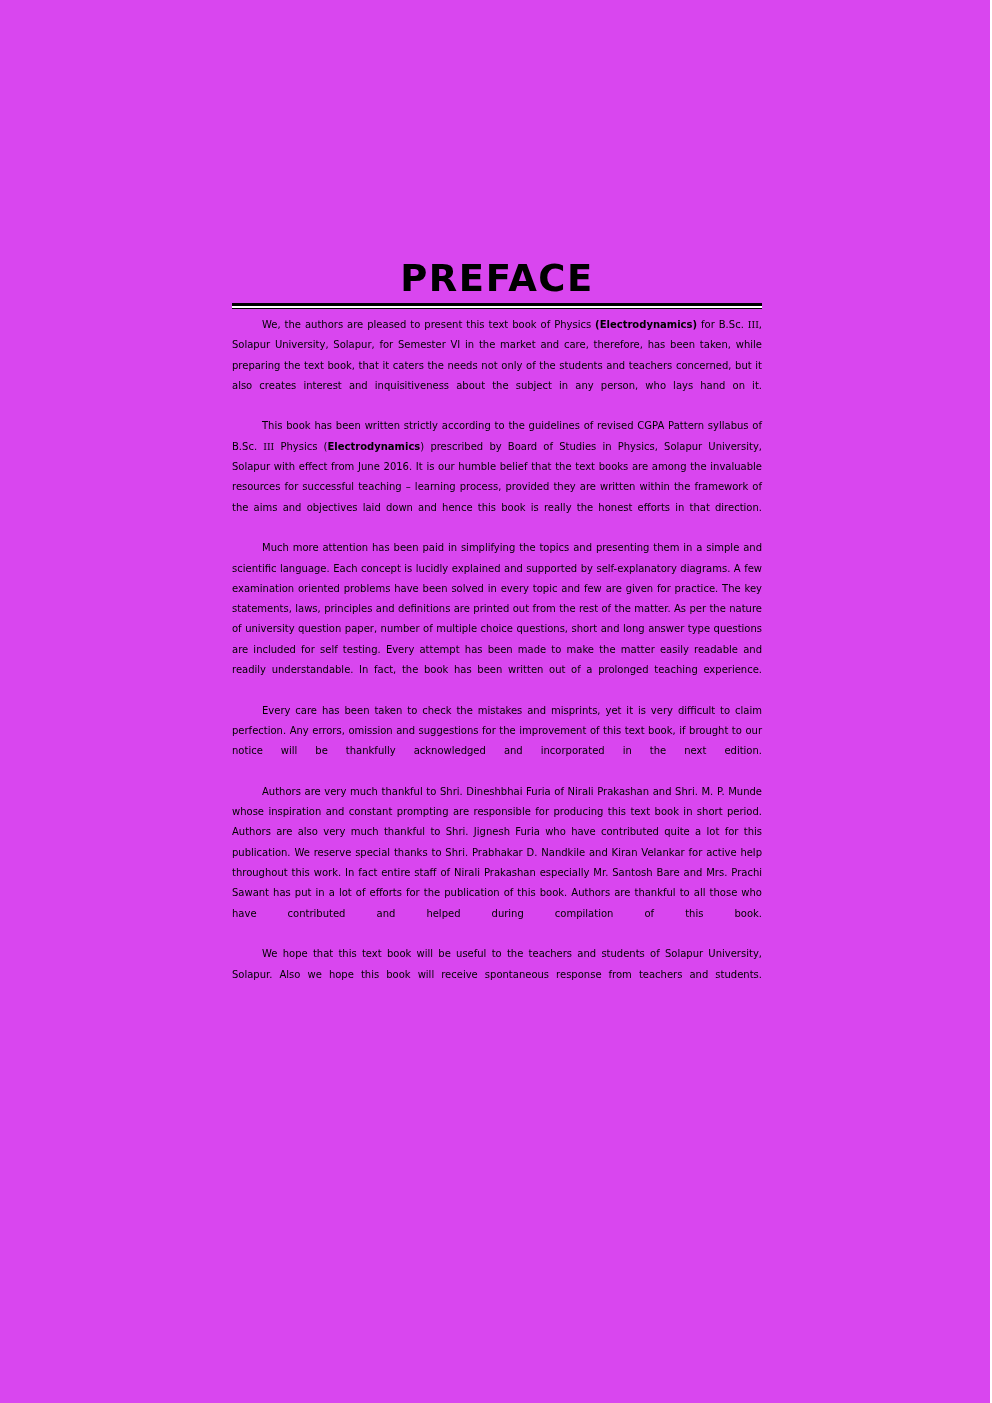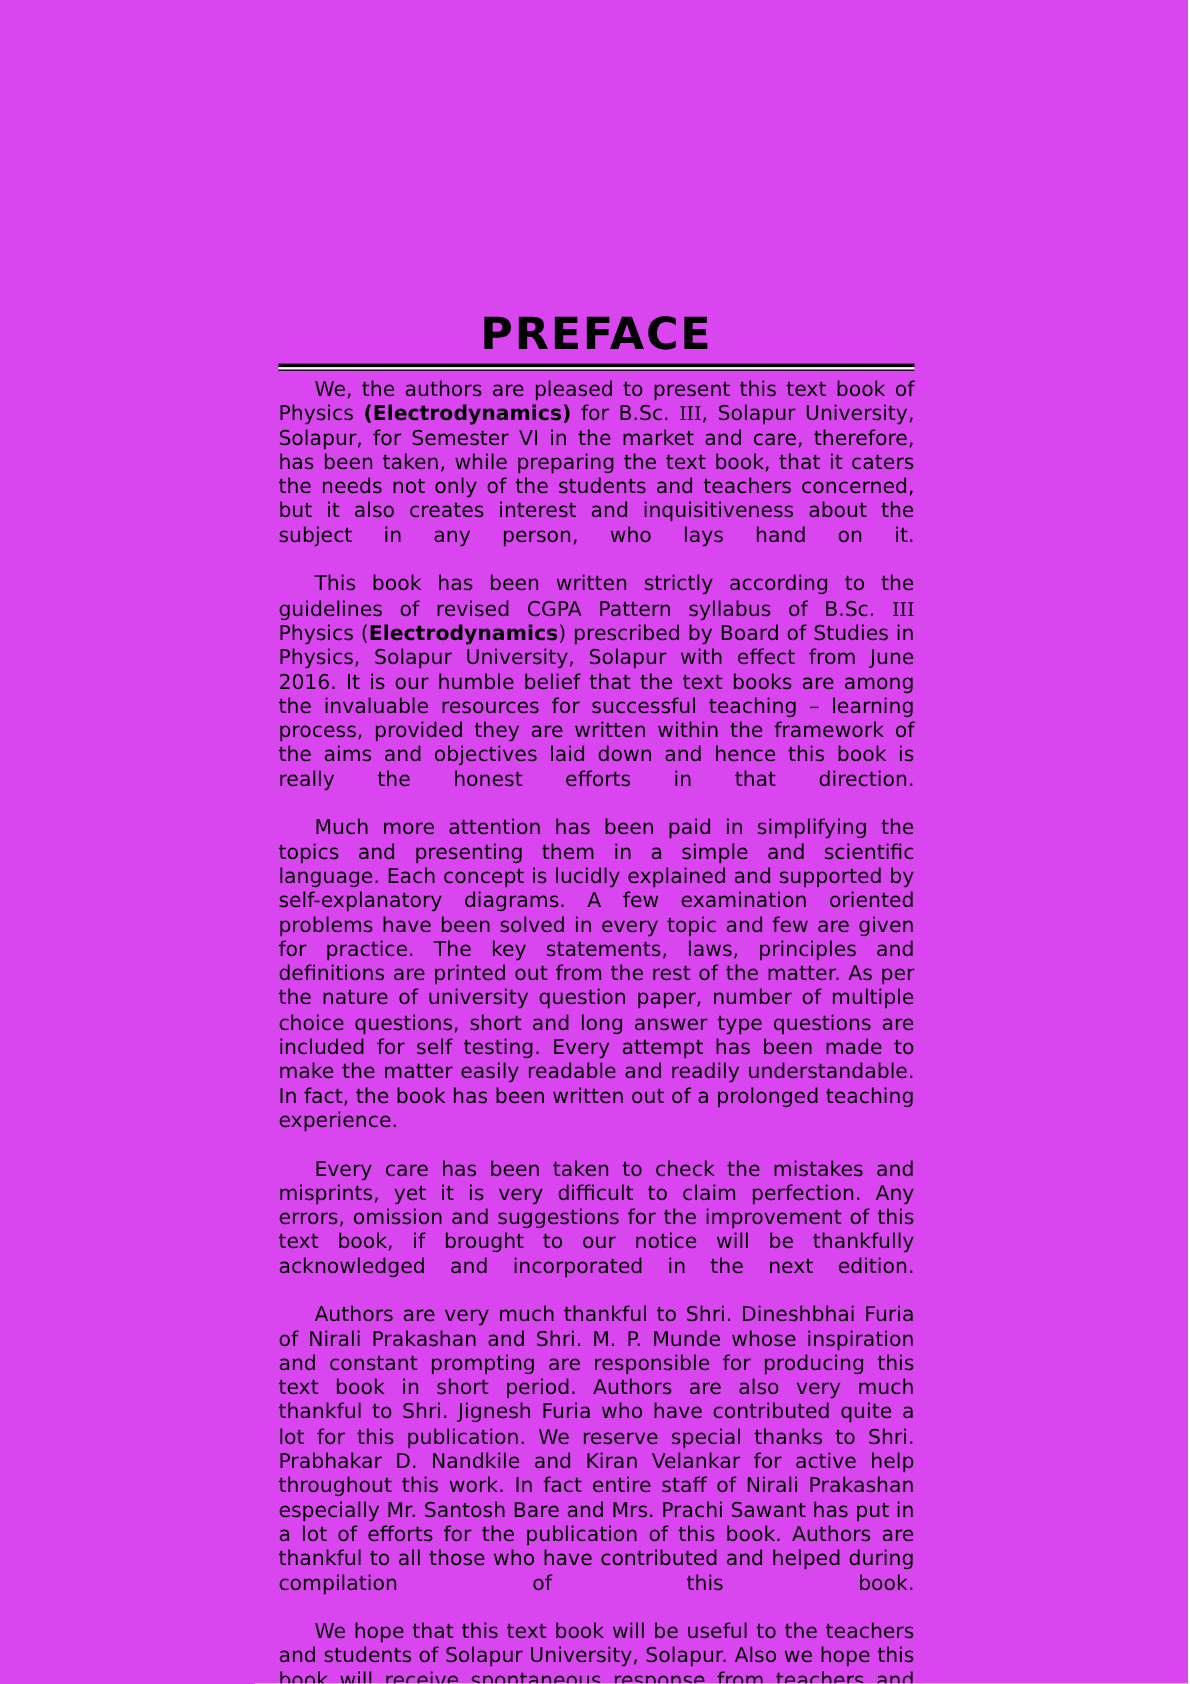--- a/index.html
+++ b/index.html
@@ -67,21 +67,21 @@
   .title-rule .rule-thin {
     height: 1px;
     background: #000000;
     width: 100%;
   }
 
   
   .body-text p {
     margin: 0;
     padding: 0;
-    font-size: 17px;
+    font-size: 10px;
     line-height: 20.3px;
     text-align: justify;
     text-justify: inter-word;
     text-indent: 30px;
     color: #000000;
     font-weight: 400;
   }
   .body-text p:last-of-type {
     text-align: justify;
   }

